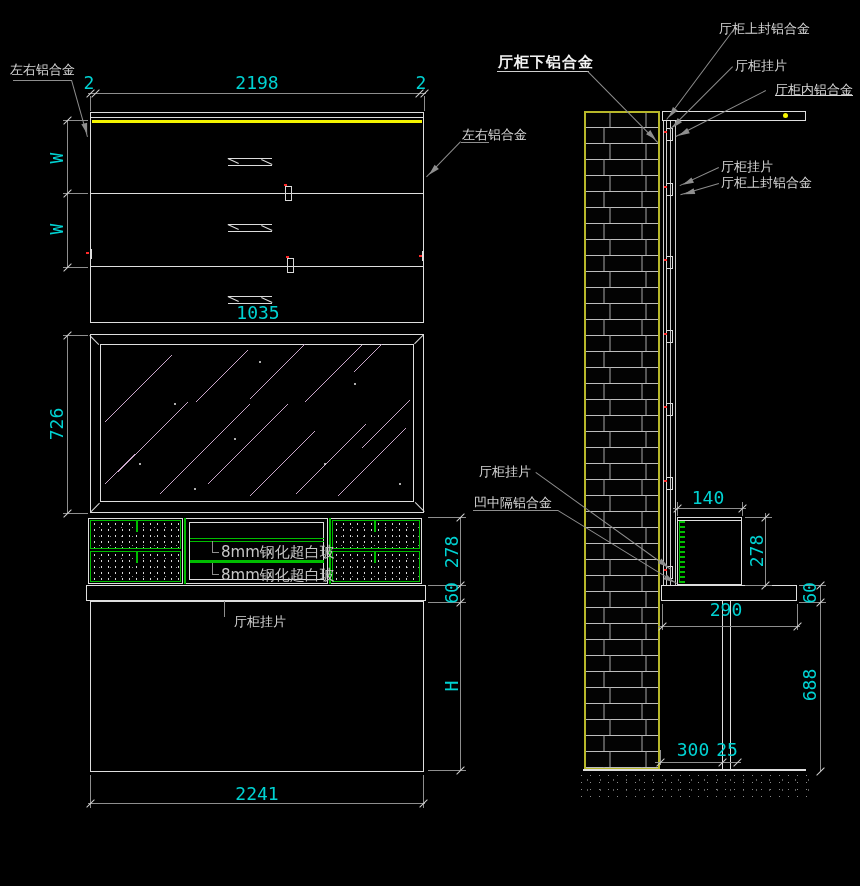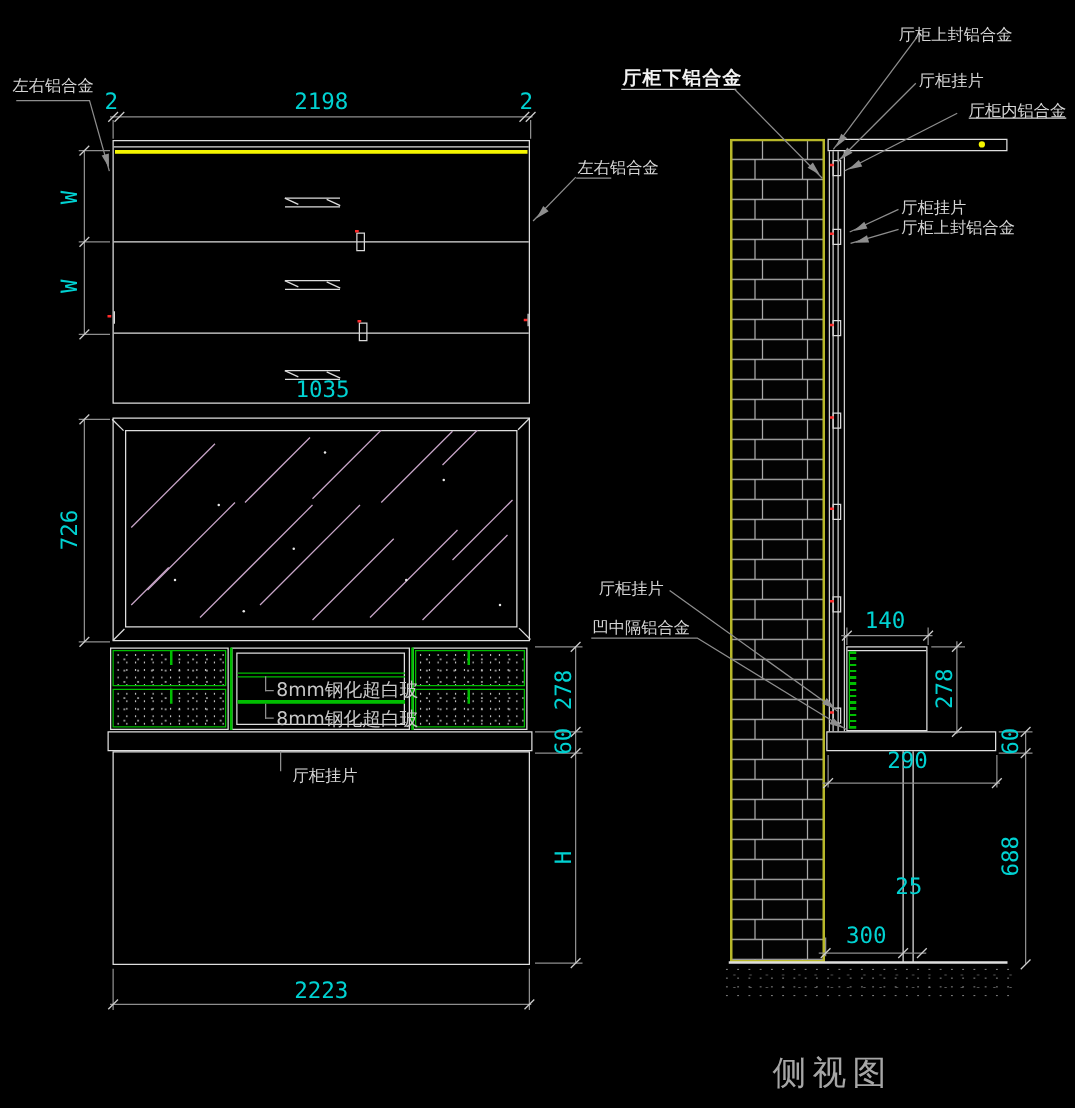--- a/index.html
+++ b/index.html
@@ -173,21 +173,21 @@
   <div class="tk" style="left:455px;top:770px;"></div>
   <div class="vt" style="left:451px;top:552px;">278</div>
   <div class="vt" style="left:451px;top:593px;">60</div>
   <div class="vt" style="left:451px;top:686px;">H</div>
 
   <div class="g" style="left:88px;top:803px;width:337px;"></div>
   <div class="g" style="left:90px;top:775px;width:1px;height:33px;"></div>
   <div class="g" style="left:423px;top:775px;width:1px;height:33px;"></div>
   <div class="tk" style="left:85px;top:803px;"></div>
   <div class="tk" style="left:418px;top:803px;"></div>
-  <div class="ct" style="left:257px;top:793px;">2223</div>
+  <div class="ct" style="left:257px;top:793px;">2241</div>
 
   <div class="txt" style="left:10px;top:62px;">左右铝合金</div>
   <div class="g" style="left:13px;top:80px;width:59px;"></div>
   <div class="g" style="left:72px;top:80px;width:59px;transform:rotate(74.3deg);"></div>
   <div class="ah" style="left:88px;top:137px;transform:rotate(-105.7deg);"></div>
   <div class="txt" style="left:462px;top:127px;">左右铝合金</div>
   <div class="g" style="left:461px;top:142px;width:28px;"></div>
   <div class="g" style="left:461px;top:142px;width:49px;transform:rotate(134.2deg);"></div>
   <div class="ah" style="left:427px;top:177px;transform:rotate(-45.8deg);"></div>
 
@@ -298,17 +298,16 @@
   <div class="tk" style="left:815px;top:771px;"></div>
   <div class="vt" style="left:809px;top:593px;">60</div>
   <div class="vt" style="left:809px;top:685px;">688</div>
 
   <div class="g" style="left:655px;top:762px;width:86px;"></div>
   <div class="g" style="left:660px;top:750px;width:1px;height:15px;"></div>
   <div class="tk" style="left:655px;top:762px;"></div>
   <div class="tk" style="left:717px;top:762px;"></div>
   <div class="tk" style="left:732px;top:762px;"></div>
   <div class="ct" style="left:693px;top:749px;">300</div>
-  <div class="ct" style="left:727px;top:710px;">25</div>
-
-  <div class="big-title" style="left:618px;top:840px;">侧视图</div>
+  <div class="ct" style="left:727px;top:749px;">25</div>
+
 
 </div>
 
 </body></html>

